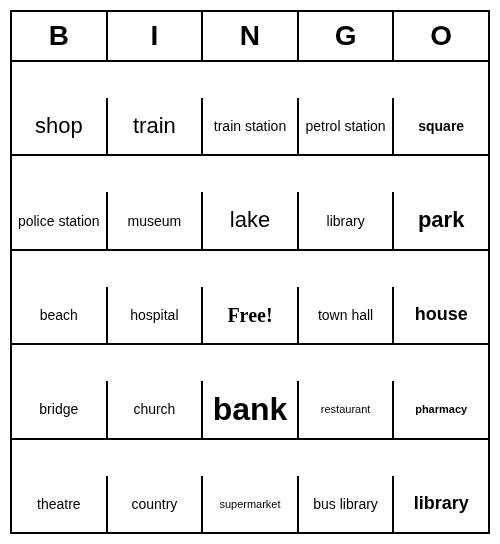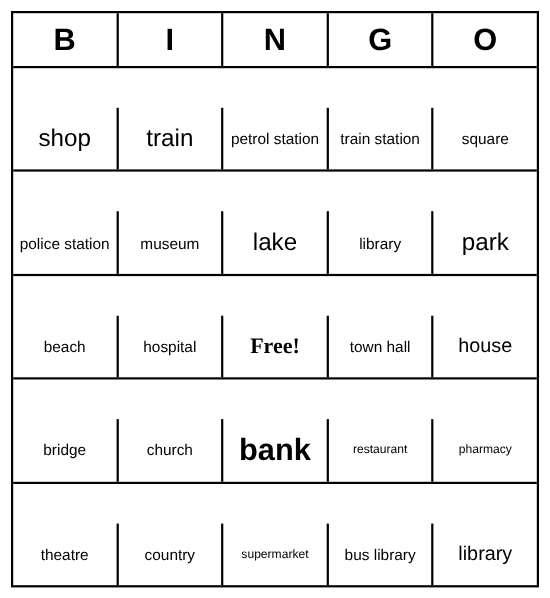--- a/index.html
+++ b/index.html
@@ -70,20 +70,21 @@
       text-align: center;
       border-right: 2px solid #000;
       padding: 4px;
       font-size: 14px;
       line-height: 1.3;
       margin-top: 36px;
     }
 
     .bingo-cell:last-child {
       border-right: none;
+      font-weight: bold;
     }
 
     .bingo-cell.large-text {
       font-size: 22px;
     }
 
     .bingo-cell.medium-text {
       font-size: 18px;
     }
 
@@ -91,41 +92,41 @@
       font-size: 11px;
     }
 
     .bingo-cell.free {
       font-size: 20px;
       font-weight: bold;
       font-family: Liberation Serif, serif;
     }
 
     .bingo-cell.bank-text {
-      font-size: 28px;
+      font-size: 32px;
       font-weight: bold;
     }
   </style>
 </head>
 <body>
 
 <div class="bingo-card">
   <div class="bingo-header">
   <div class="bingo-header-cell">B</div>
       <div class="bingo-header-cell">I</div>
       <div class="bingo-header-cell">N</div>
       <div class="bingo-header-cell">G</div>
       <div class="bingo-header-cell">O</div>
     </div>
   <div class="bingo-body">
   <div class="bingo-row">
         <div class="bingo-cell large-text">shop</div>
         <div class="bingo-cell large-text">train</div>
+        <div class="bingo-cell">train station</div>
         <div class="bingo-cell">petrol station</div>
-        <div class="bingo-cell">train station</div>
         <div class="bingo-cell">square</div>
       </div>
       <div class="bingo-row">
         <div class="bingo-cell">police station</div>
         <div class="bingo-cell">museum</div>
         <div class="bingo-cell large-text">lake</div>
         <div class="bingo-cell">library</div>
         <div class="bingo-cell large-text">park</div>
       </div>
       <div class="bingo-row">

